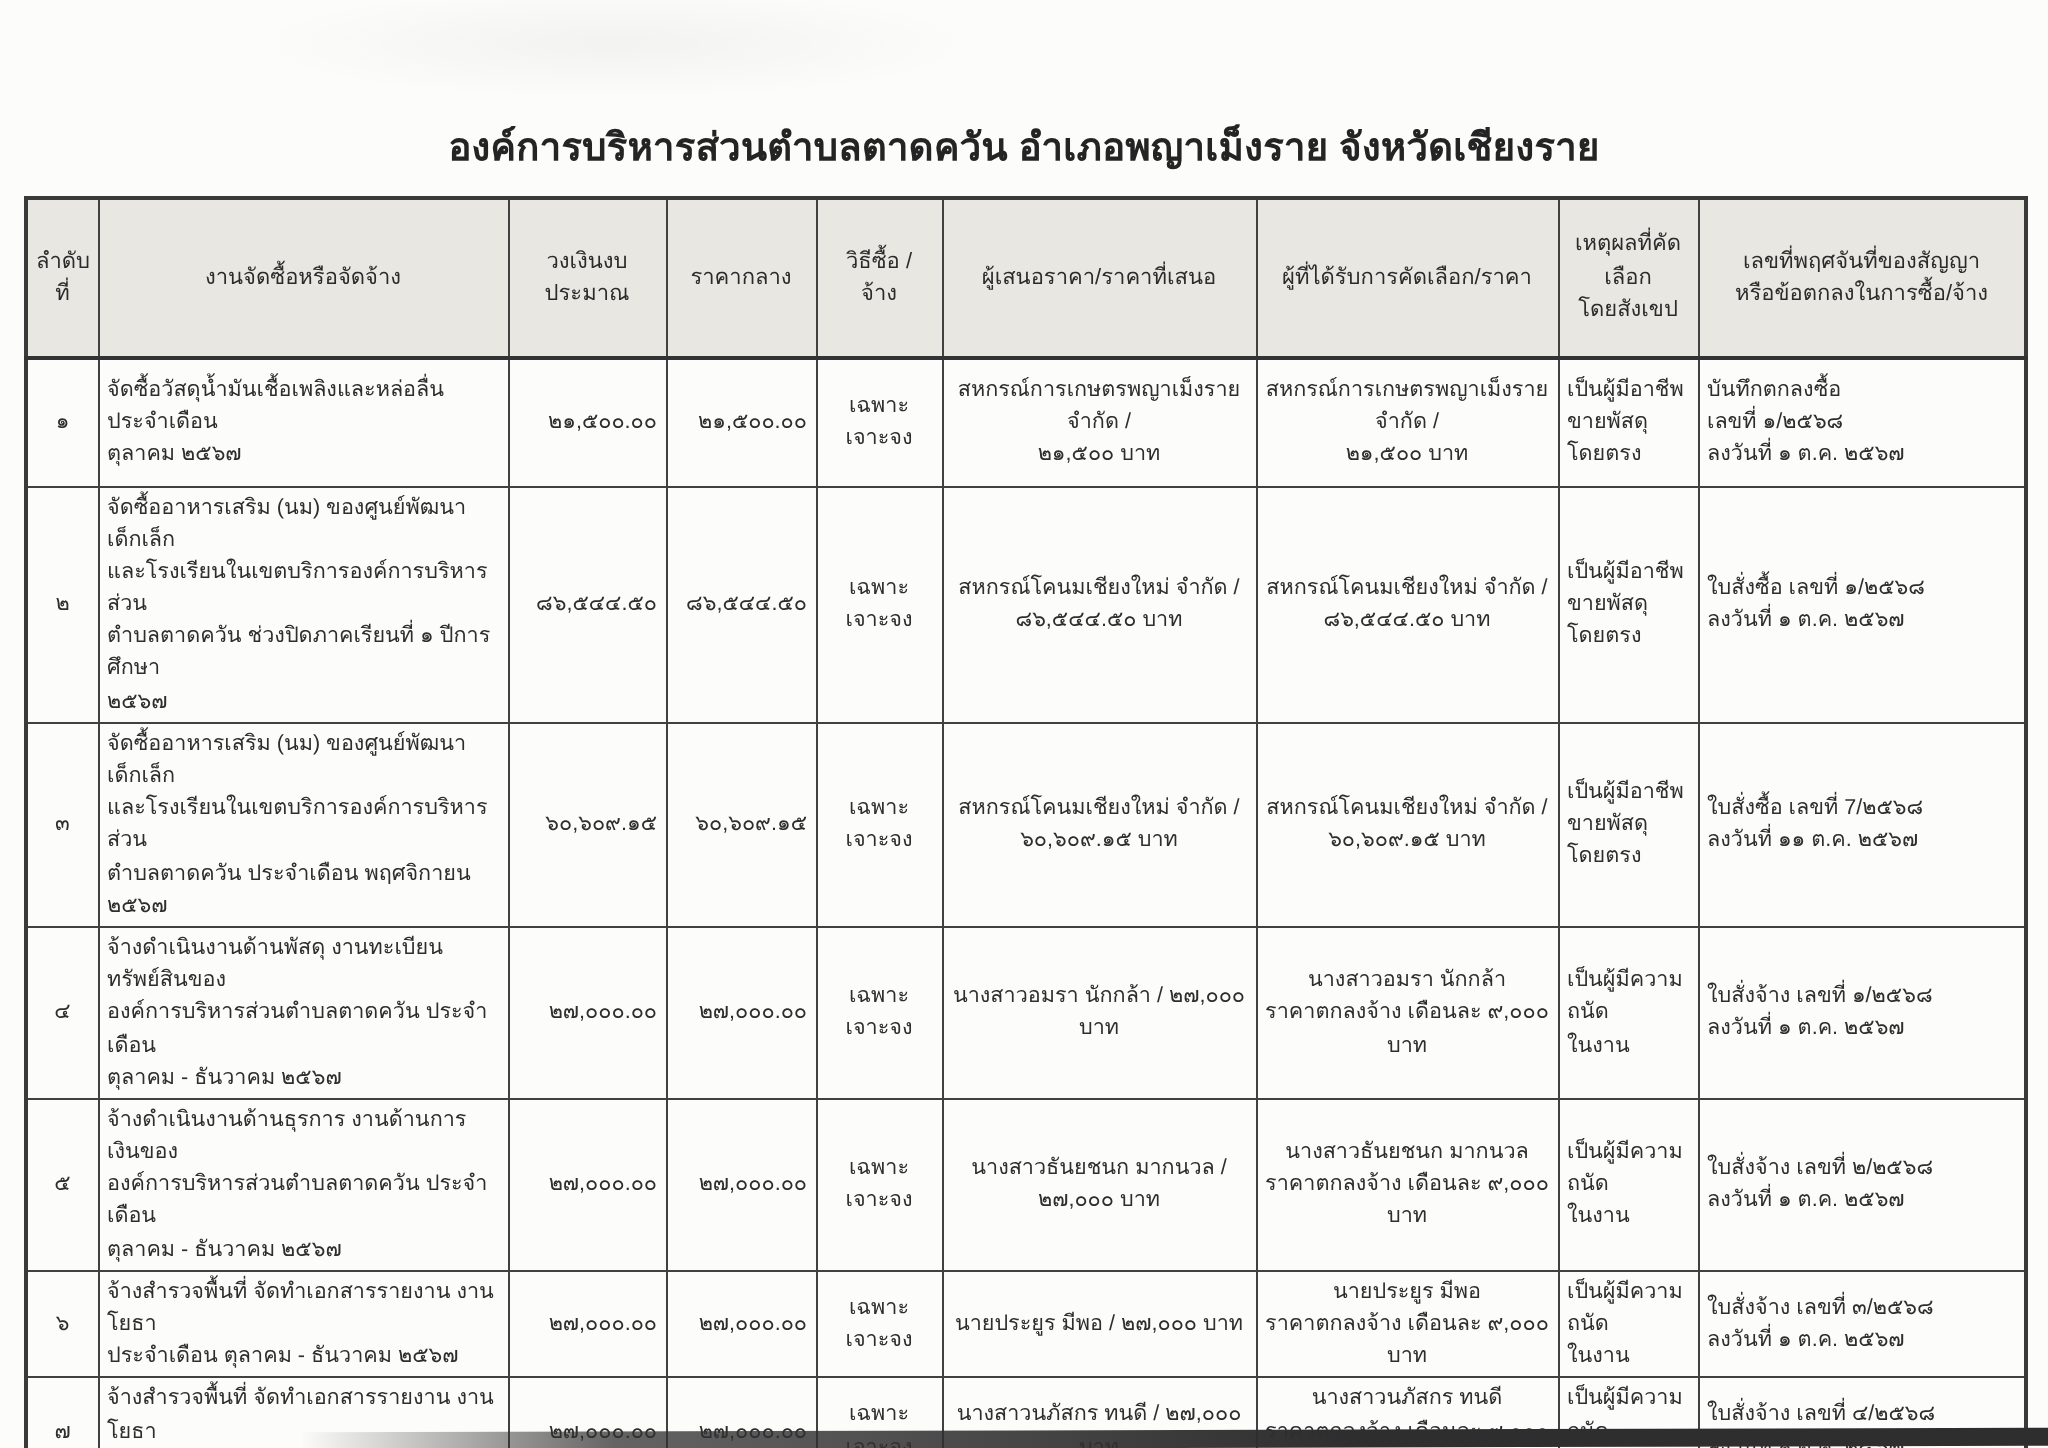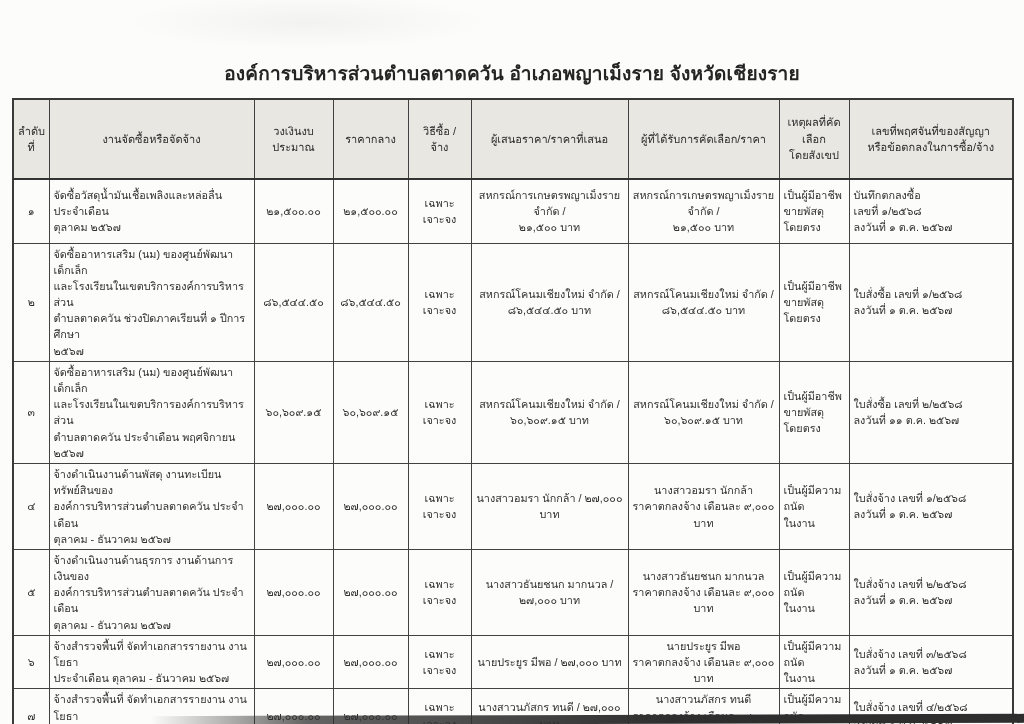--- a/index.html
+++ b/index.html
@@ -39,21 +39,21 @@
   tbody tr:nth-child(2){ height:76px; }
   tbody tr:nth-child(3){ height:62px; }
   tbody tr:nth-child(4){ height:58px; }
   tbody tr:nth-child(5){ height:57px; }
   tbody tr:nth-child(6){ height:48px; }
   tbody tr:nth-child(7){ height:48px; }
   tbody tr:nth-child(8){ height:63px; }
 
   .c-no       { text-align:center; }
   .c-work     { white-space:pre-line; padding-left:6px; }
-  .c-num      { text-align:center; padding-right:4px; }
+  .c-num      { text-align:right; padding-right:4px; }
   .c-method   { text-align:center; padding:2px 1px; }
   .c-bidder,
   .c-selected { white-space:pre-line; padding-left:6px;text-align:center; }
   .c-reason   { text-align:left; white-space:pre-line; padding:2px 2px; }
   .c-contract { white-space:pre-line; padding-left:6px; vertical-align:middle;margin-left:12px; }
 
   .scan-strip {
     position:absolute; left:150px; right:0; bottom:0; height:9px;
     background: linear-gradient(to right, rgba(50,50,50,0) 0%, rgba(48,48,48,0.75) 18%, #2e2e2e 60%);
     transform: rotate(-0.15deg);
@@ -138,21 +138,21 @@
 ตำบลตาดควัน ประจำเดือน พฤศจิกายน ๒๕๖๗</td>
       <td class="c-num">๖๐,๖๐๙.๑๕</td>
       <td class="c-num">๖๐,๖๐๙.๑๕</td>
       <td class="c-method">เฉพาะเจาะจง</td>
       <td class="c-bidder">สหกรณ์โคนมเชียงใหม่ จำกัด /
 ๖๐,๖๐๙.๑๕ บาท</td>
       <td class="c-selected">สหกรณ์โคนมเชียงใหม่ จำกัด /
 ๖๐,๖๐๙.๑๕ บาท</td>
       <td class="c-reason">เป็นผู้มีอาชีพ
 ขายพัสดุโดยตรง</td>
-      <td class="c-contract">ใบสั่งซื้อ เลขที่ ๒/๒๕๖๘
+      <td class="c-contract">ใบสั่งซื้อ เลขที่ 7/๒๕๖๘
 ลงวันที่ ๑๑ ต.ค. ๒๕๖๗</td>
     </tr>
 
     <tr>
       <td class="c-no">๔</td>
       <td class="c-work">จ้างดำเนินงานด้านพัสดุ งานทะเบียนทรัพย์สินของ
 องค์การบริหารส่วนตำบลตาดควัน ประจำเดือน
 ตุลาคม - ธันวาคม ๒๕๖๗</td>
       <td class="c-num">๒๗,๐๐๐.๐๐</td>
       <td class="c-num">๒๗,๐๐๐.๐๐</td>

